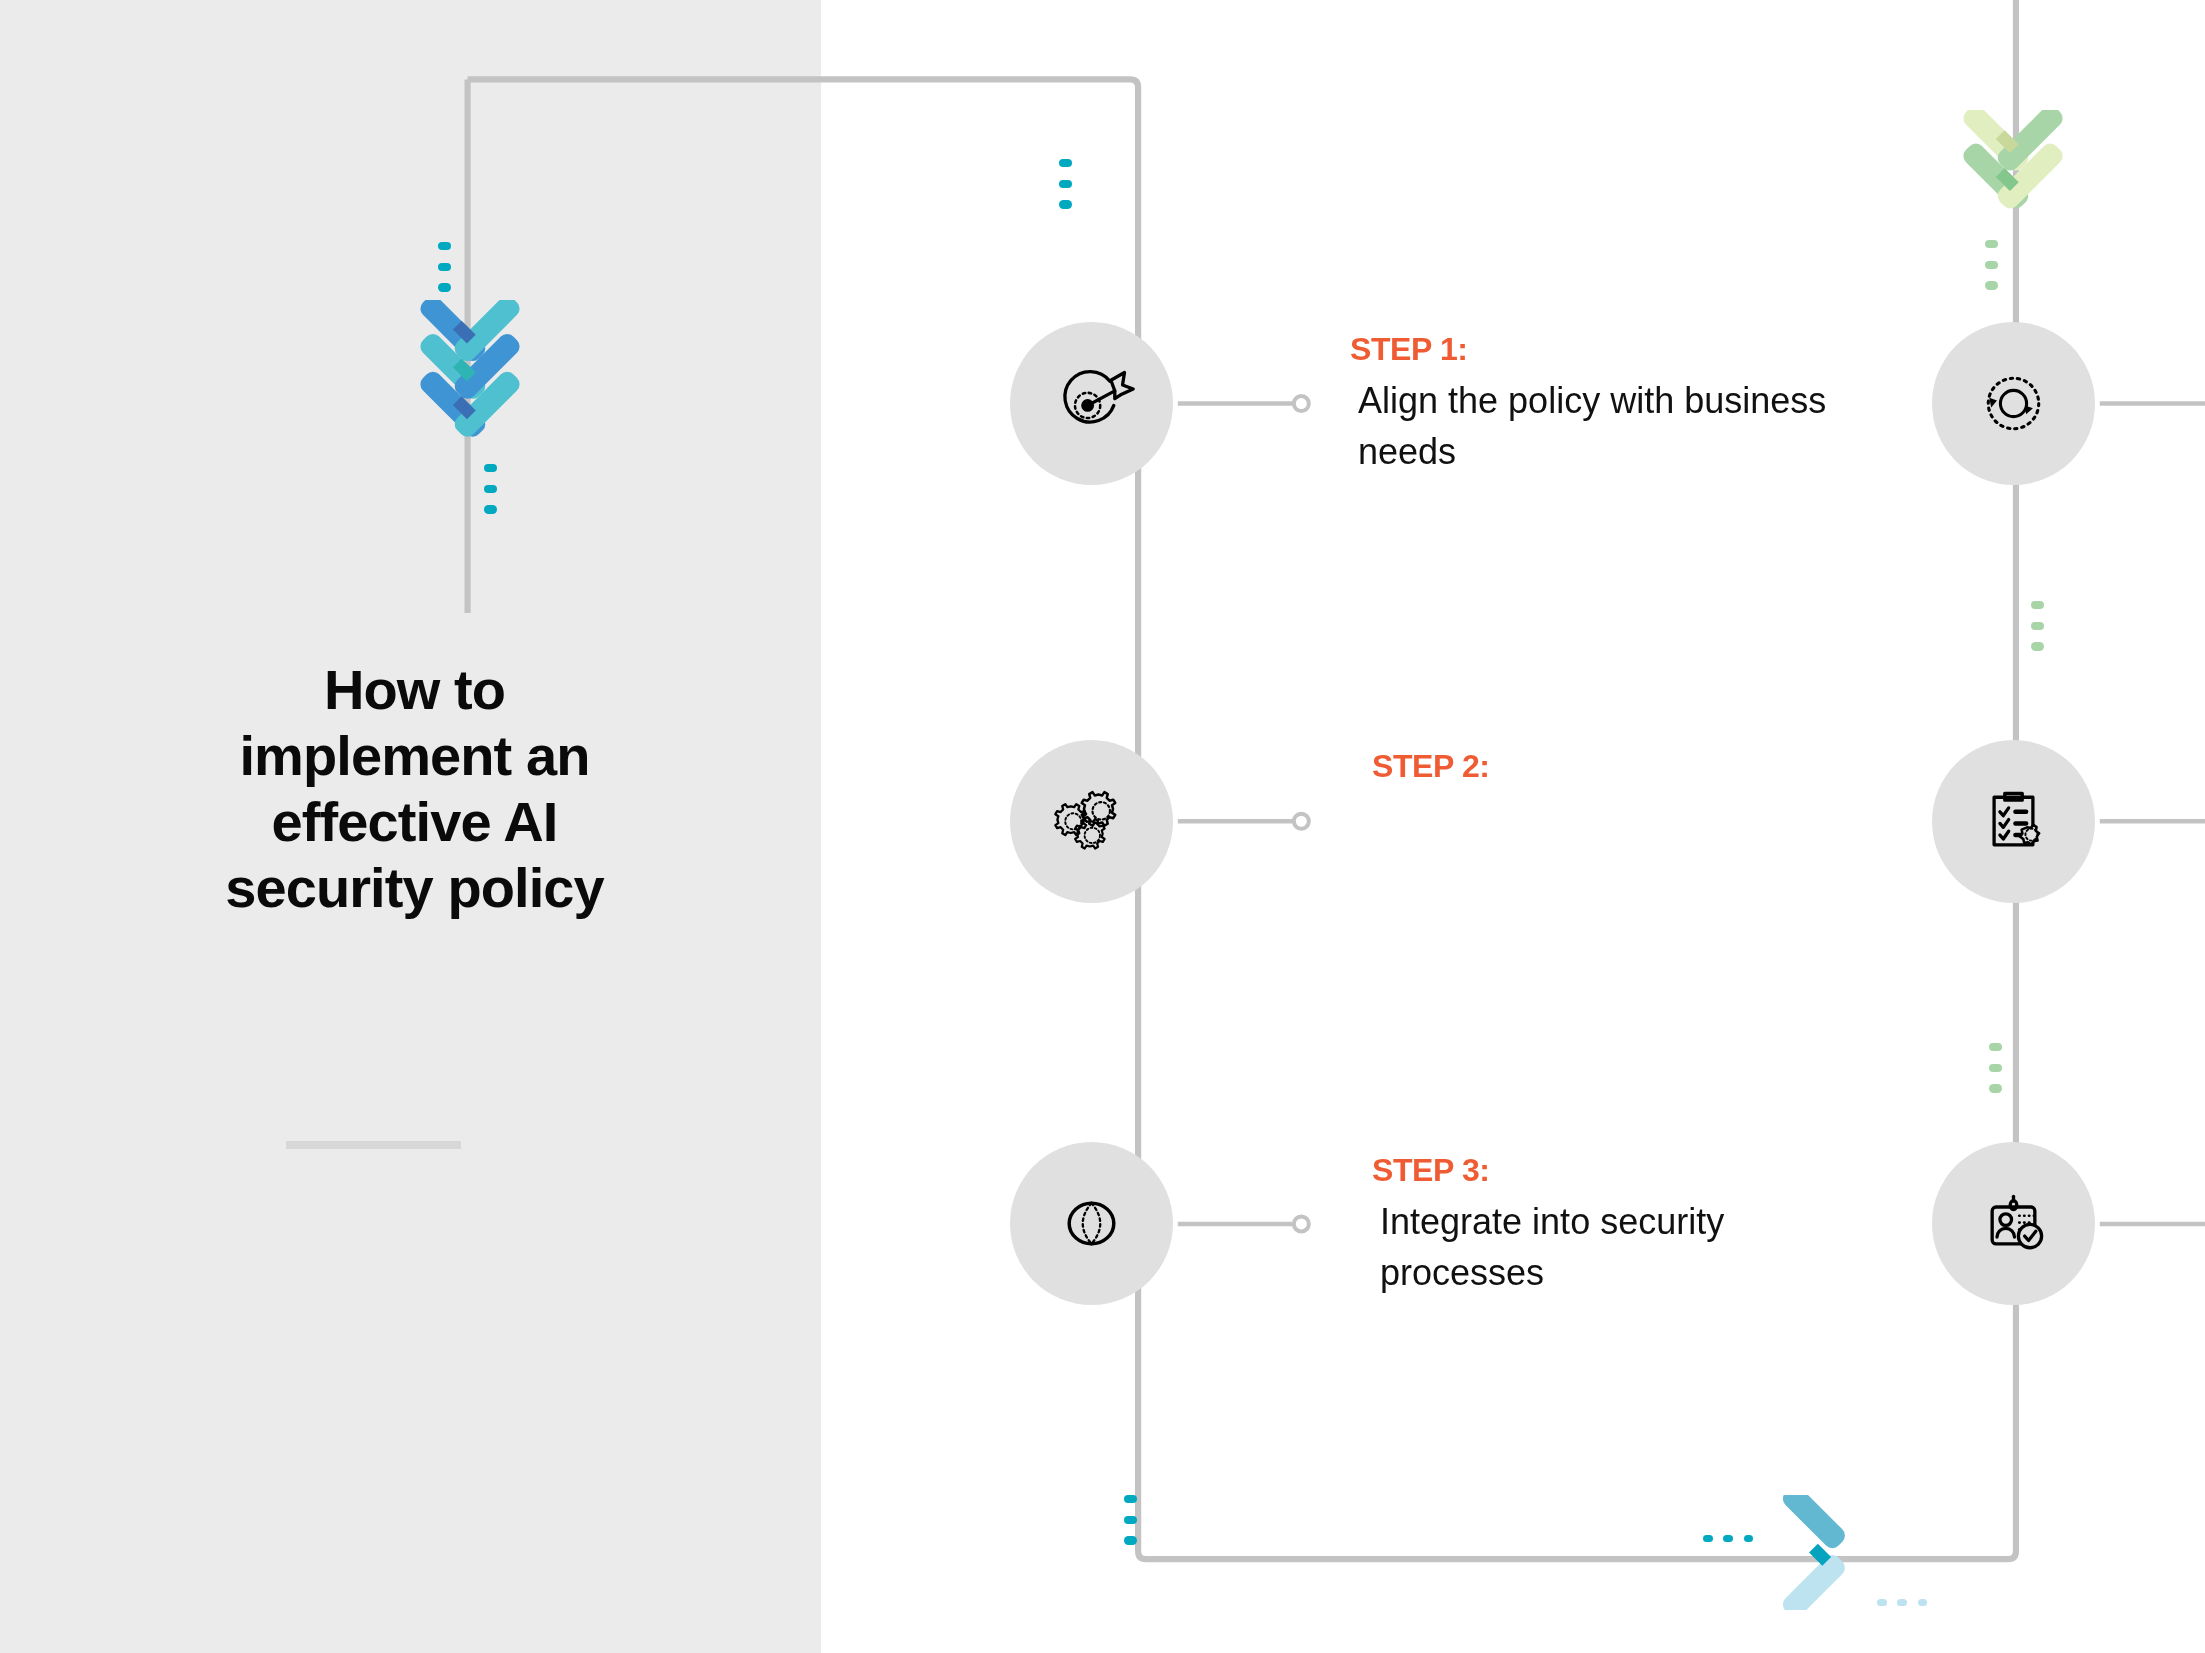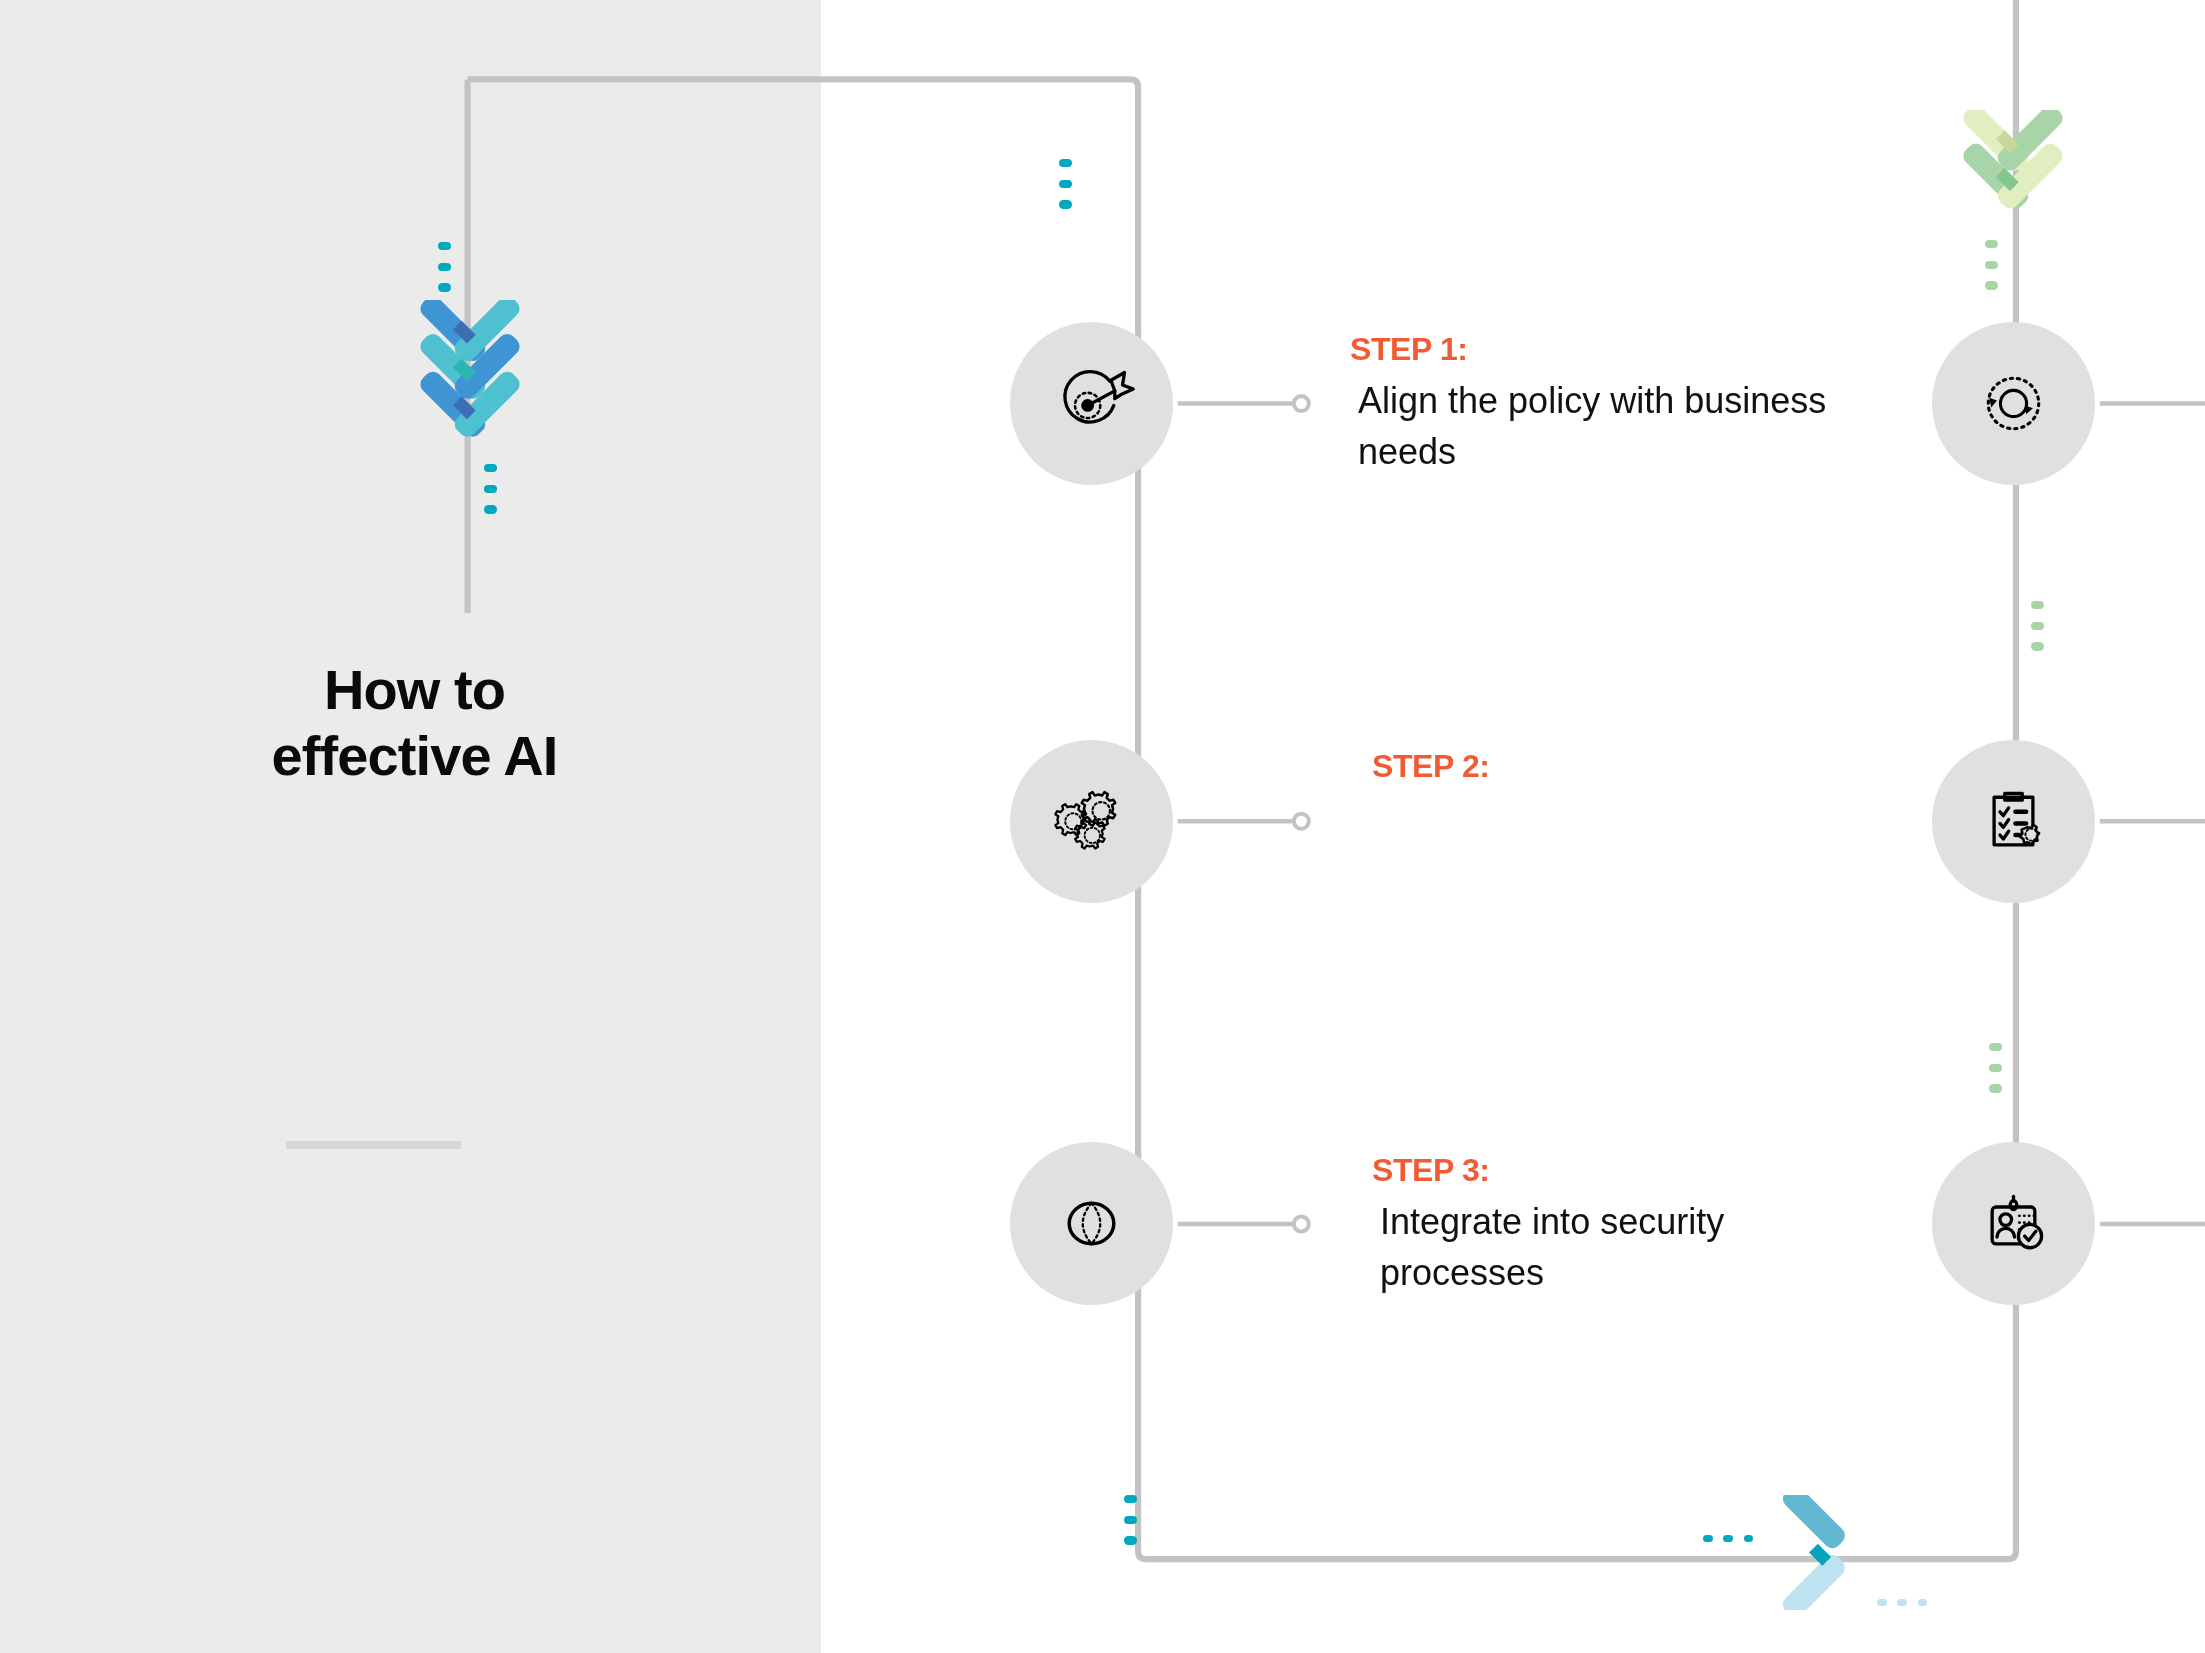--- a/index.html
+++ b/index.html
@@ -87,21 +87,23 @@
     <circle cx="2950" cy="915" r="17" fill="#ffffff" stroke="#c3c3c3" stroke-width="9"></circle>
     <circle cx="2950" cy="1862" r="17" fill="#ffffff" stroke="#c3c3c3" stroke-width="9"></circle>
     <circle cx="2950" cy="2775" r="17" fill="#ffffff" stroke="#c3c3c3" stroke-width="9"></circle>
     <circle cx="5040" cy="915" r="17" fill="#ffffff" stroke="#c3c3c3" stroke-width="9"></circle>
     <circle cx="5040" cy="1862" r="17" fill="#ffffff" stroke="#c3c3c3" stroke-width="9"></circle>
     <circle cx="5040" cy="2775" r="17" fill="#ffffff" stroke="#c3c3c3" stroke-width="9"></circle>
   </svg>
 
   <div class="headline">
     <div>How to</div>
+    <div>implement an</div>
     <div>effective AI</div>
+    <div>security policy</div>
   </div>
   <div class="headline-rule"></div>
 
   <div class="chev-wrap" style="left:415px;top:300px;width:110px;height:146px;">
     <svg width="110" height="146" viewBox="0 0 250 330">
       <g>
         <rect x="-4" y="38" width="180" height="52" rx="20" fill="#3f95d4" transform="rotate(45 86 64)"></rect>
         <rect x="74" y="38" width="180" height="52" rx="20" fill="#4fc0cf" transform="rotate(-45 164 64)"></rect>
         <polygon points="106,46 138,78 118,98 86,66" fill="#3b6fb5"></polygon>
       </g>

